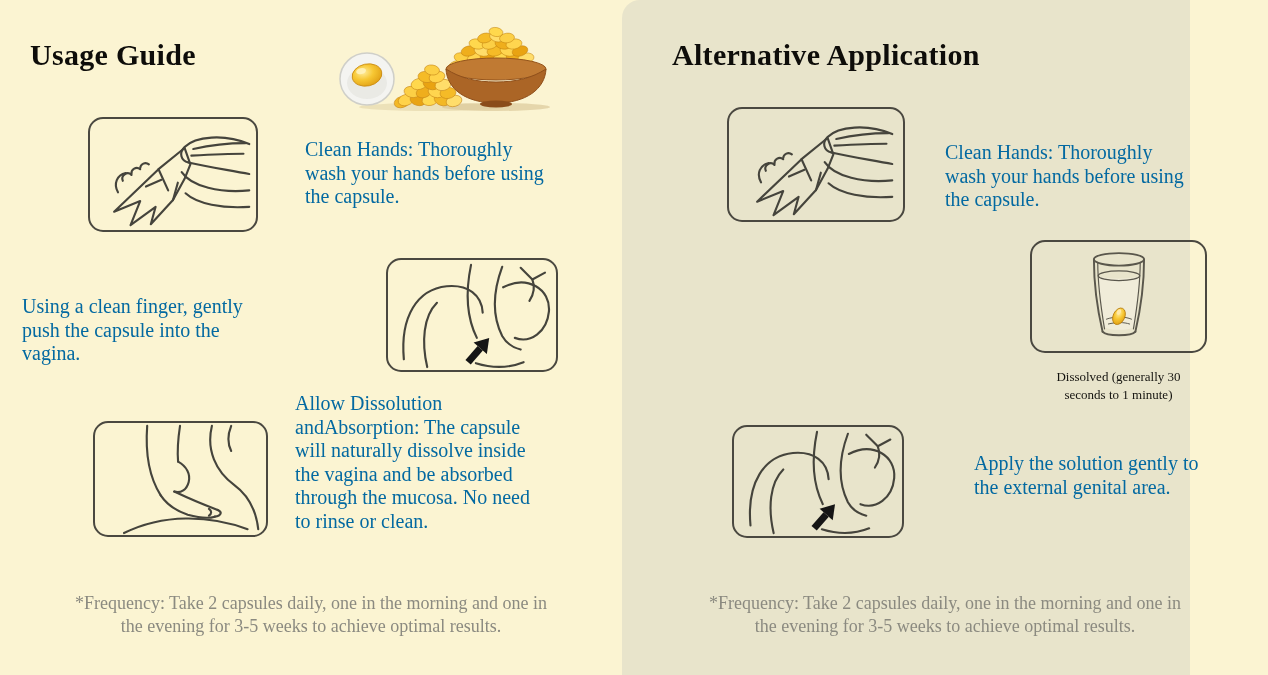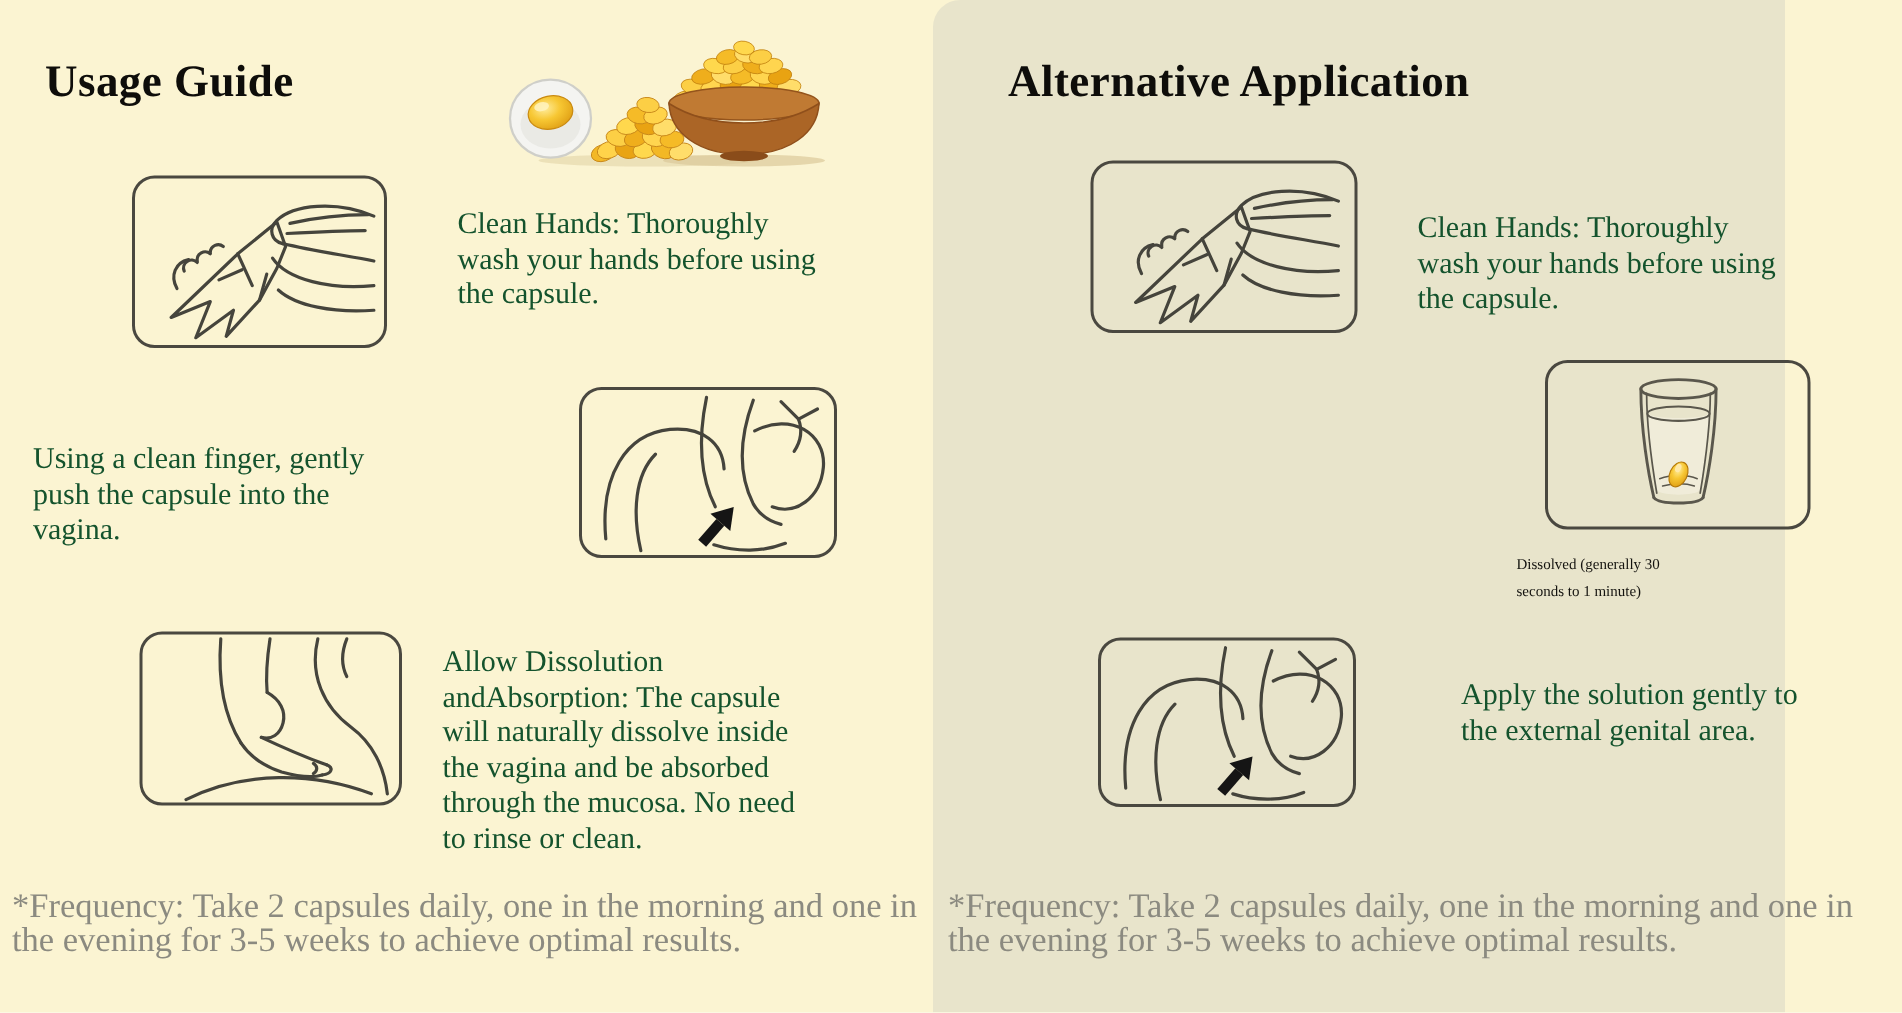--- a/index.html
+++ b/index.html
@@ -18,39 +18,39 @@
   }
   .lp-title{left:30px; top:38px;}
   .rp-title{left:50px; top:38px;}
   .illu{
     position:absolute; border:2.5px solid #4a4840; border-radius:15px;
     box-sizing:border-box; display:flex; align-items:center; justify-content:center;
   }
   .illu svg{width:100%; height:100%; display:block;}
   .step{
     position:absolute; margin:0; font-size:20px; line-height:23.5px;
-    white-space:pre-line; color:#14532d;
+    white-space:pre-line; color:#0369a1;
   }
   .caption{
-    position:absolute; margin:0; font-size:10px; line-height:18px;
-    white-space:pre-line; color:#14130f;
+    position:absolute; margin:0; font-size:13px; line-height:18px;
+    text-align:center; white-space:pre-line; color:#14130f;
   }
   .footnote{
-    position:absolute; margin:0; font-size:23px; line-height:23px;
-    text-align:left; white-space:pre-line; color:#8b8a80;
+    position:absolute; margin:0; font-size:18px; line-height:23px;
+    text-align:center; white-space:pre-line; color:#8b8a80;
   }
   .photo{position:absolute; left:336px; top:22px; width:216px; height:92px;}
   .photo svg{width:100%; height:100%; display:block;}
   
   .lp-illu1{left:88px;  top:117px; width:170px; height:115px;}
   .lp-text1{left:305px; top:138px; width:300px;}
   .lp-text2{left:22px;  top:295px; width:290px;}
   .lp-illu2{left:386px; top:258px; width:172px; height:114px;}
   .lp-illu3{left:93px;  top:421px; width:175px; height:116px;}
-  .lp-text3{left:295px; top:430px; width:310px;}
+  .lp-text3{left:295px; top:392px; width:310px;}
   .lp-footnote{left:8px; top:592px; width:606px;}
   
   .rp-illu1{left:105px; top:107px; width:178px; height:115px;}
   .rp-text1{left:323px; top:141px; width:300px;}
   .rp-text2{left:50px;  top:272px; width:350px;}
   .rp-illu2{left:408px; top:240px; width:177px; height:113px;}
   .rp-caption{left:389px; top:368px; width:215px;}
   .rp-illu3{left:110px; top:425px; width:172px; height:113px;}
   .rp-text3{left:327px; top:452px; width:290px;margin-left:25px;}
   .rp-footnote{left:10px; top:592px; width:626px;}

